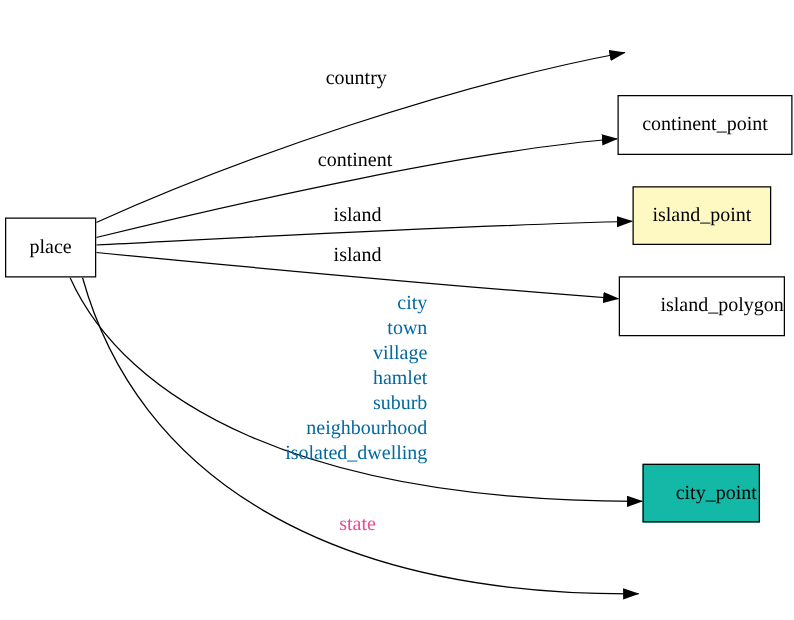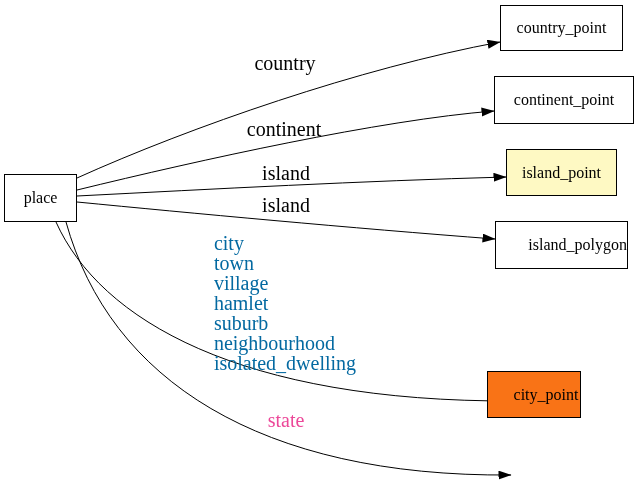--- a/index.html
+++ b/index.html
@@ -30,24 +30,24 @@
     display: flex;
     align-items: center;
     justify-content: center;
     font-size: 16px;
     color: #000000;
     white-space: nowrap;
   }
   .edge-label {
     position: absolute;
     transform: translate(-50%, -50%);
-    font-size: 20px;
+    font-size: 16px;
     line-height: 20px;
     color: #000000;
-    text-align: left;
+    text-align: right;
     white-space: pre;
   }
 </style>
 </head>
 <body>
 
 <div class="canvas" style="background: rgb(255, 255, 255);">
   <svg class="edges-layer" width="635" height="496" viewBox="0 0 635 496" xmlns="http://www.w3.org/2000/svg">
     <defs>
       <marker id="arrow" markerUnits="userSpaceOnUse" markerWidth="14" markerHeight="10" refX="12.5" refY="4.5" orient="auto">
@@ -69,28 +69,25 @@
 town
 village
 hamlet
 suburb
 neighbourhood
 isolated_dwelling</div>
     <div class="edge-label" style="left: 286px; top: 420px; color: #ec4899;">state</div>
     <div class="node" style="left: 4px; top: 174px; width: 73px; height: 48px; background: rgb(255, 255, 255); border-color: rgb(0, 0, 0); color: rgb(0, 0, 0);">
       <span>place</span>
     </div>
-    <div class="node" style="left: 500px; top: 5px; width: 123px; height: 46px; background: rgb(255, 255, 255); border-color: rgb(0, 0, 0); color: rgb(0, 0, 0);">
-      <span>country_point</span>
-    </div>
     <div class="node" style="left: 494px; top: 76px; width: 140px; height: 48px; background: rgb(255, 255, 255); border-color: rgb(0, 0, 0); color: rgb(0, 0, 0);">
       <span>continent_point</span>
     </div>
     <div class="node" style="left: 506px; top: 149px; width: 111px; height: 47px; background: #fef9c3; border-color: rgb(0, 0, 0); color: rgb(0, 0, 0);">
       <span>island_point</span>
     </div>
     <div class="node" style="left: 495px; top: 221px; width: 133px; height: 48px; background: rgb(255, 255, 255); border-color: rgb(0, 0, 0); color: rgb(0, 0, 0); justify-content: flex-end;">
       <span>island_polygon</span>
     </div>
-    <div class="node" style="left: 487px; top: 371px; width: 94px; height: 47px; background: #f97316; border-color: rgb(0, 0, 0); color: rgb(0, 0, 0); padding-left: 24px;">
+    <div class="node" style="left: 514px; top: 371px; width: 94px; height: 47px; background: #14b8a6; border-color: rgb(0, 0, 0); color: rgb(0, 0, 0); padding-left: 24px;">
       <span>city_point</span>
     </div>
   </div>
 
 </body></html>

